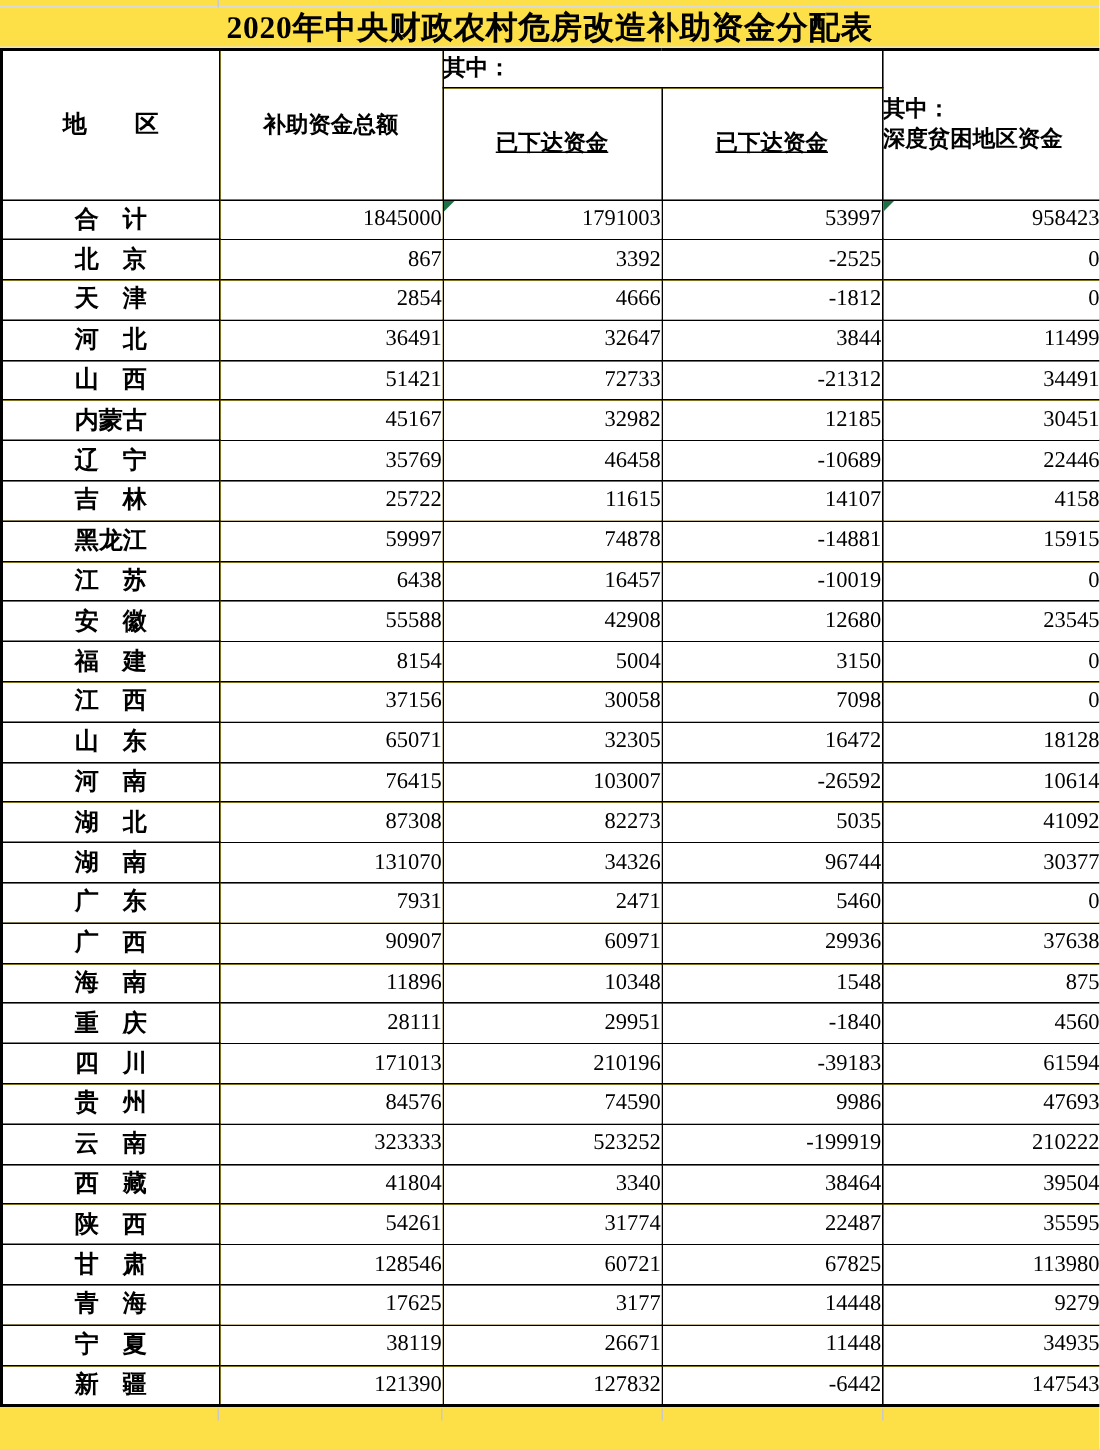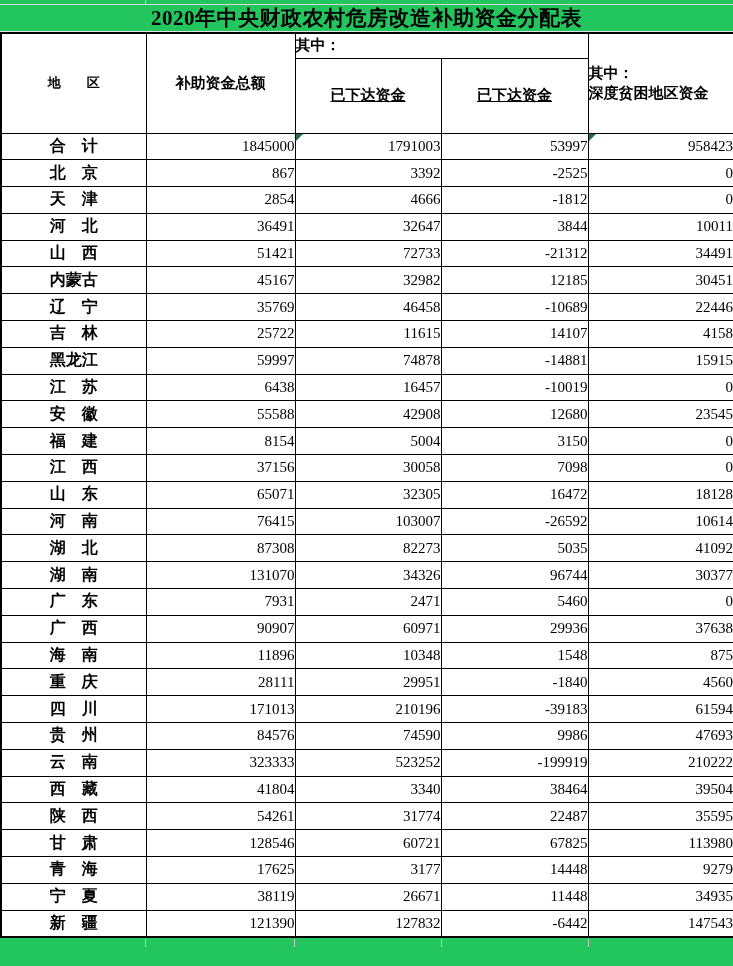--- a/index.html
+++ b/index.html
@@ -1,17 +1,17 @@
 <!DOCTYPE html>
 <html><head>
 <meta charset="utf-8">
 <style>
   html,body{margin:0;padding:0;background:#fff;}
   .sheet{
-    position:relative;width:733px;height:966px;background:#22c55e;
+    position:relative;width:733px;height:966px;background:#fde047;
     font-family:"Liberation Serif","DejaVu Serif",serif;color:#000;overflow:hidden;
   }
   
   .top-sliver{position:relative;height:5px;border-bottom:1px solid #d9d9d9;box-sizing:border-box;}
   .gridline-v{position:absolute;width:1px;background:#c9c9c9;}
   
   .title-row{
     height:27px;box-sizing:border-box;border-bottom:1px solid #e2e2e2;
     display:flex;align-items:center;justify-content:center;
     font-size:21px;font-weight:bold;letter-spacing:0.5px;white-space:nowrap;
@@ -26,21 +26,21 @@
     border-collapse:collapse;table-layout:fixed;width:733px;
     border:2px solid #000;
   }
   table.main th,table.main td{
     border:1px solid #000;padding:0;overflow:hidden;white-space:nowrap;
     box-sizing:border-box;background:#fff;
   }
   thead th{font-weight:bold;font-size:15px;}
   .h-row1{height:25px;}
   .h-row2{height:75px;text-decoration:underline;}
-  th.th-region{font-size:13px;text-align:center;vertical-align:middle;}
+  th.th-region{font-size:16px;text-align:center;vertical-align:middle;}
   th.th-total{text-align:center;vertical-align:middle;margin-left:38px;}
   th.th-among{text-align:left;vertical-align:middle;padding-left:5px;}
   th.th-issued,th.th-current{text-align:center;vertical-align:middle;}
   th.th-poor{text-align:left;vertical-align:middle;padding-left:4px;font-size:15px;line-height:20px;}
   tbody tr{height:26.8px;}
   td.region-cell{
     text-align:center;font-weight:bold;font-size:16px;vertical-align:middle;
   }
   td.num-cell{
     text-align:right;padding-right:7px;font-size:15px;vertical-align:middle;position:relative;
@@ -109,21 +109,21 @@
           <td class="num-cell">2854</td>
           <td class="num-cell">4666</td>
           <td class="num-cell">-1812</td>
           <td class="num-cell">0</td>
         </tr>
         <tr>
           <td class="region-cell">河　北</td>
           <td class="num-cell">36491</td>
           <td class="num-cell">32647</td>
           <td class="num-cell">3844</td>
-          <td class="num-cell">10011</td>
+          <td class="num-cell">11499</td>
         </tr>
         <tr>
           <td class="region-cell">山　西</td>
           <td class="num-cell">51421</td>
           <td class="num-cell">72733</td>
           <td class="num-cell">-21312</td>
           <td class="num-cell">34491</td>
         </tr>
         <tr>
           <td class="region-cell">内蒙古</td>

